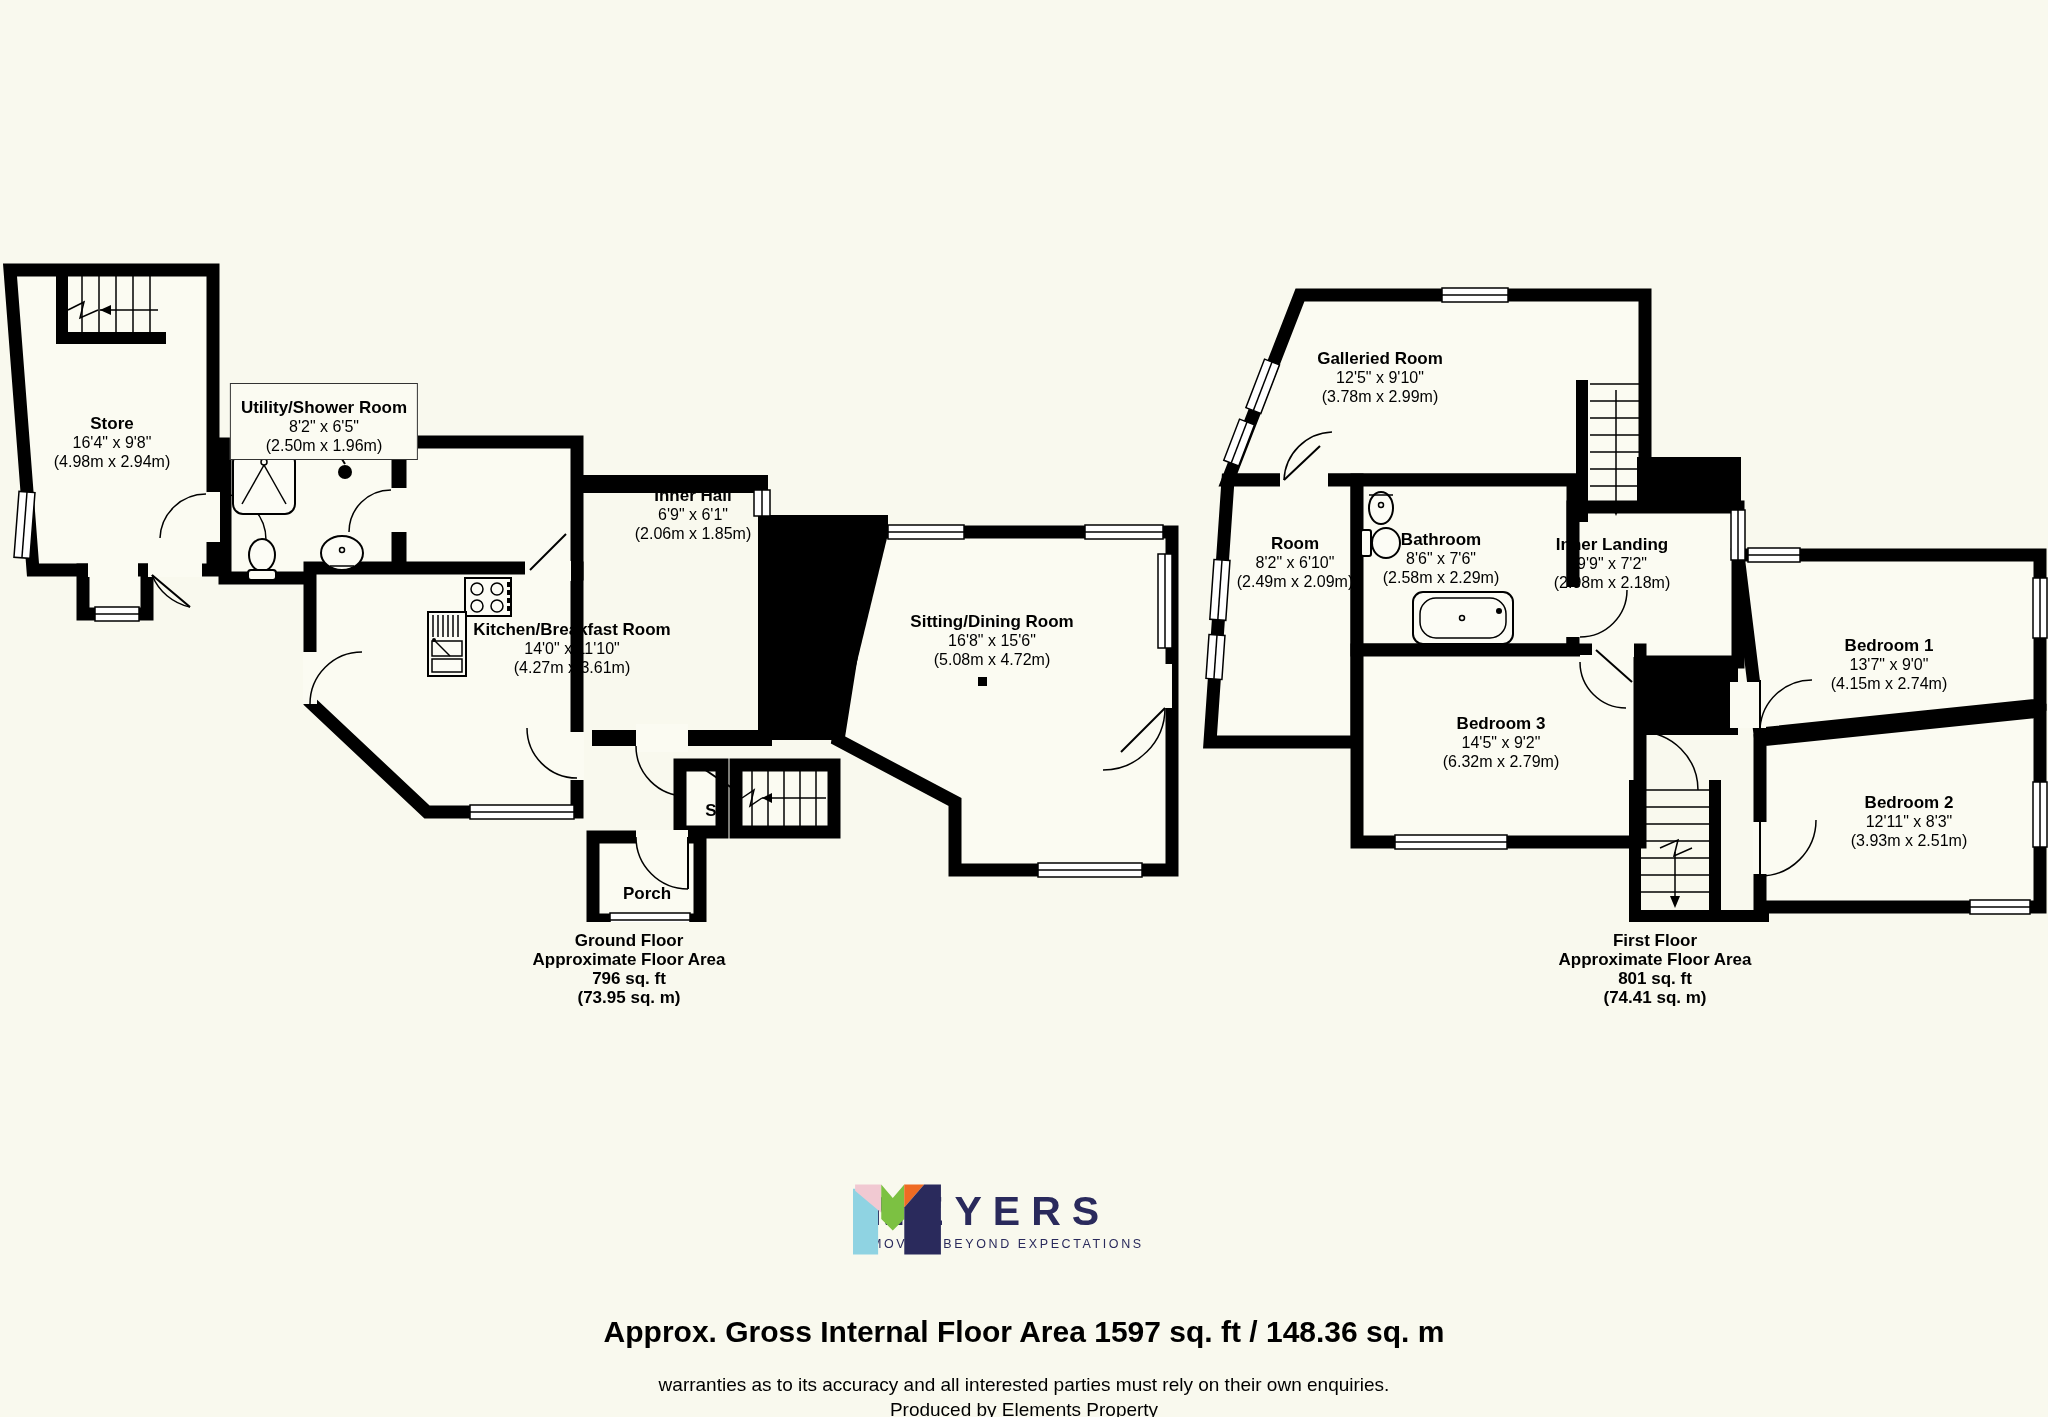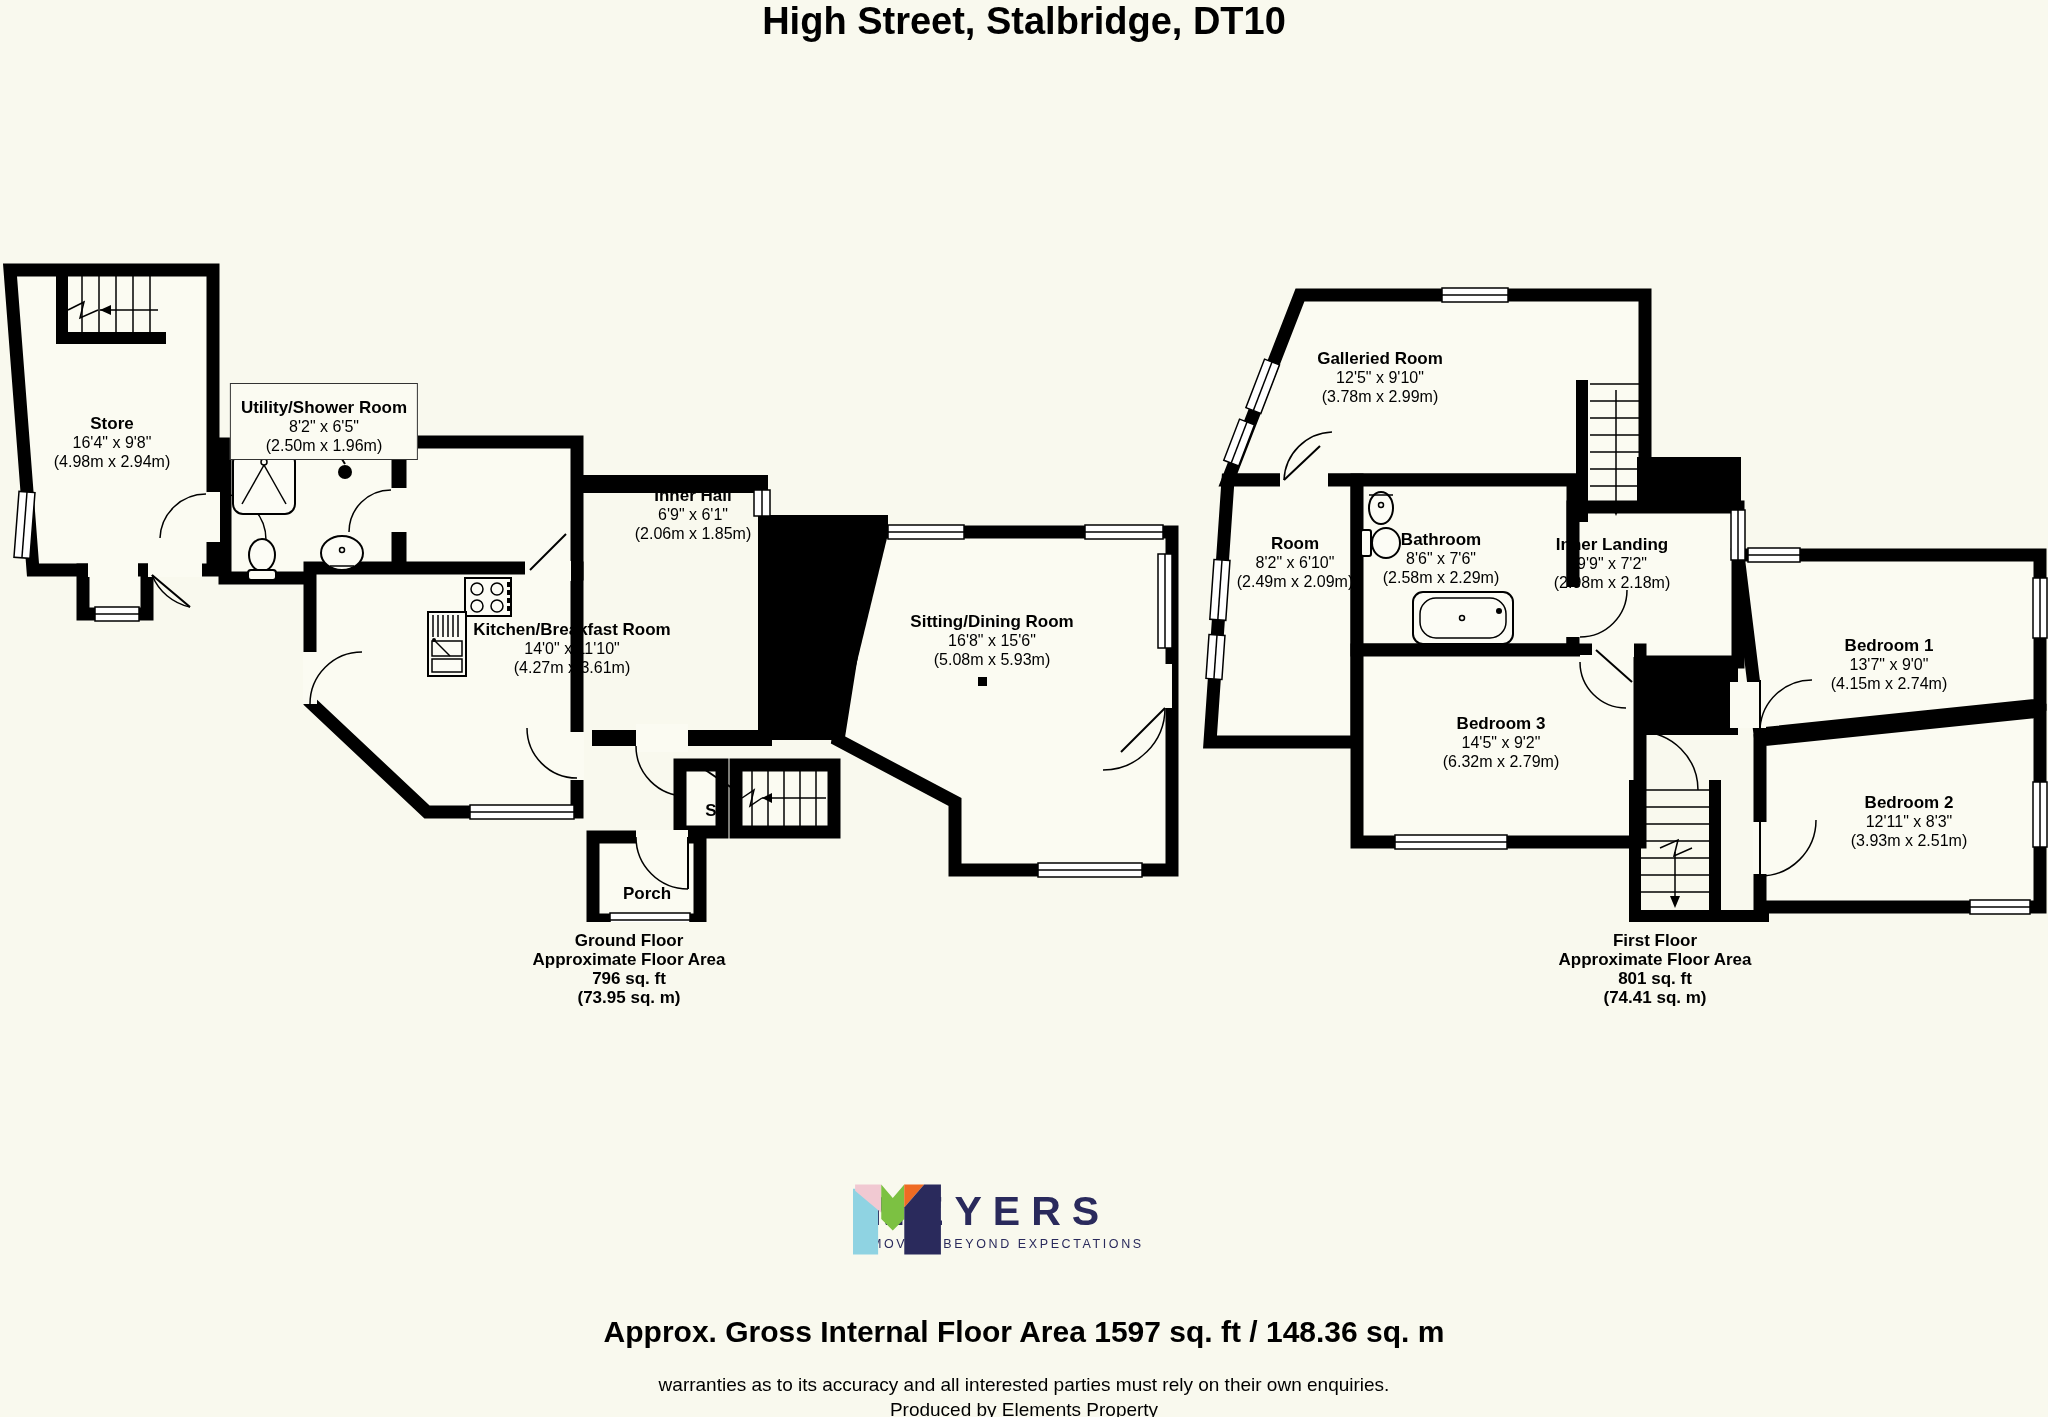--- a/index.html
+++ b/index.html
@@ -28,21 +28,20 @@
   .logo-tag{font-size:12.5px;font-weight:500;letter-spacing:2.6px;color:#2a2a5c;margin-top:6px;}
   .gross{position:absolute;left:0;right:0;top:1315px;text-align:center;font-weight:bold;font-size:30px;}
   .copy{position:absolute;left:0;right:0;text-align:center;font-size:19px;line-height:21px;}
   .copy1{top:1353px;} .copy2{top:1374px;} .produced{top:1399px;}
 </style>
 </head>
 <body>
 
 <div class="page">
 
-  <div class="title">High Street, Stalbridge, DT10</div>
 
   <svg style="left:0px;top:262px;" width="1190" height="660" viewBox="0 0 1190 660">
 
     <polygon class="room" points="10,8 213,8 213,308 33,308"></polygon>
     <polygon class="room" points="83,308 147,308 147,352 83,352"></polygon>
     <polygon class="room" points="225,182 398,182 398,316 225,316"></polygon>
     <polygon class="room" points="400,180 577,180 577,312 400,312"></polygon>
     <polygon class="room" points="310,306 577,306 577,550 427,550 310,440"></polygon>
     <polygon class="room" points="871,270 1172,270 1172,608 955,608 955,540 838,478"></polygon>
     <polygon class="room" points="680,503 722,503 722,570 680,570"></polygon>
@@ -303,21 +302,21 @@
     <div class="rdim">(2.06m x 1.85m)</div>
   </div>
   <div class="rlabel" style="left:572px;top:620px;">
     <div class="rname">Kitchen/Breakfast Room</div>
     <div class="rdim">14'0" x 11'10"</div>
     <div class="rdim">(4.27m x 3.61m)</div>
   </div>
   <div class="rlabel" style="left:992px;top:612px;">
     <div class="rname">Sitting/Dining Room</div>
     <div class="rdim">16'8" x 15'6"</div>
-    <div class="rdim">(5.08m x 5.93m)</div>
+    <div class="rdim">(5.08m x 4.72m)</div>
   </div>
   <div class="slabel" style="left:647px;top:884px;">Porch</div>
   <div class="slabel" style="left:711px;top:801px;">S</div>
   <div class="arealabel" style="left:597px;top:931px;">
     <div>Ground Floor</div>
     <div>Approximate Floor Area</div>
     <div>796 sq. ft</div>
     <div>(73.95 sq. m)</div>
   </div>
 

